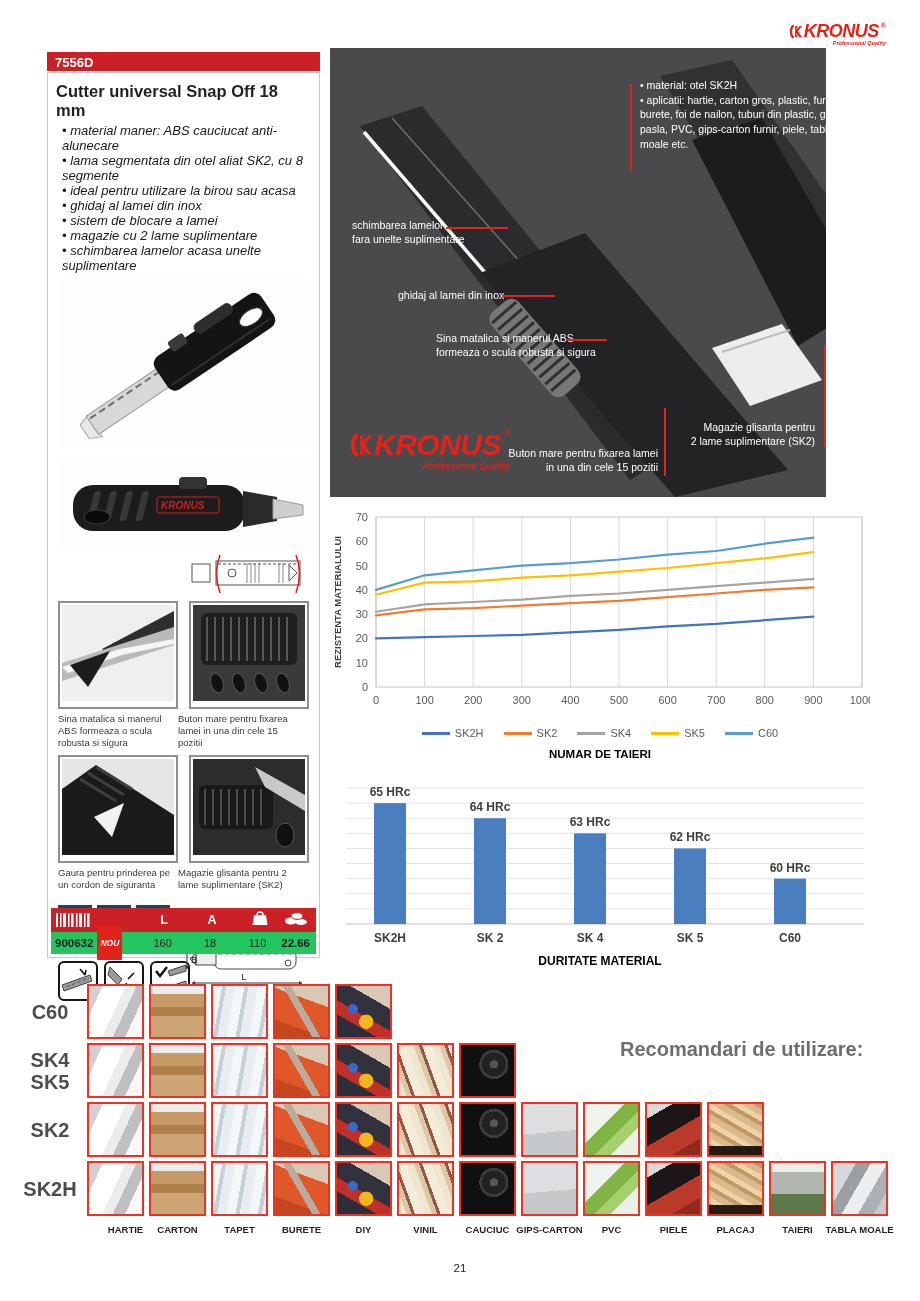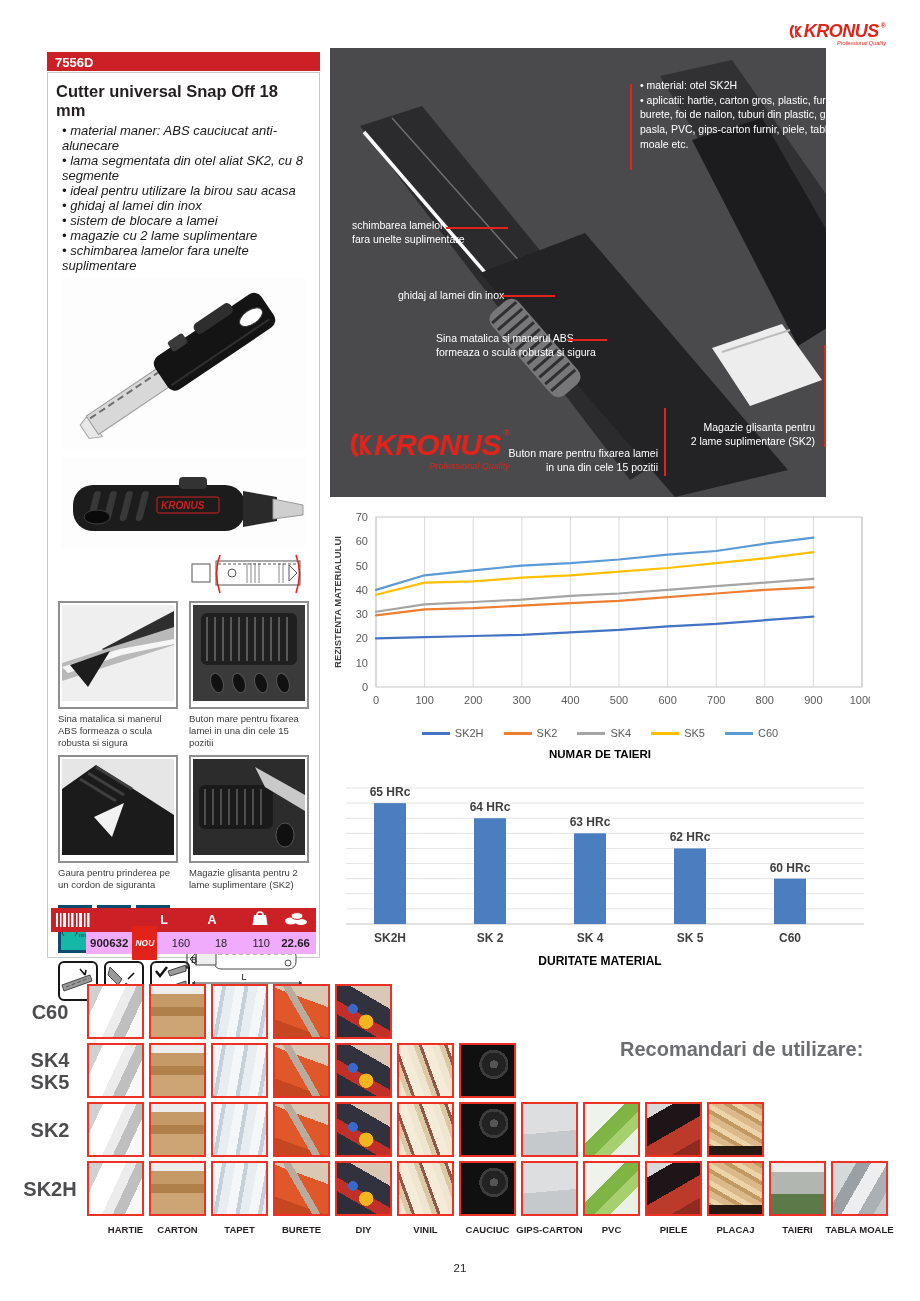--- a/index.html
+++ b/index.html
@@ -4,21 +4,21 @@
 <style>
   html,body{margin:0;padding:0;background:#fff;}
   .page{position:relative;width:920px;height:1301px;background:#fff;overflow:hidden;
         font-family:"Liberation Sans",sans-serif;color:#231f20;}
 
   
   .brand{display:flex;flex-direction:column;align-items:flex-end;line-height:1;}
   .brand-top{display:flex;align-items:center;gap:2px;}
   .brand-name{font-style:italic;font-weight:bold;color:#e2231a;letter-spacing:-.5px;}
   .brand-reg{color:#e2231a;font-weight:bold;}
-  .brand-tag{color:#e2231a;font-weight:normal;font-style:italic;}
+  .brand-tag{color:#e2231a;font-weight:bold;font-style:italic;}
   .logo-page{position:absolute;top:22px;right:34px;}
   .logo-page .brand-name{font-size:18px;}
   .logo-page .brand-reg{font-size:7px;transform:translateY(-6px);}
   .logo-page .brand-tag{font-size:5.5px;margin-top:1px;}
   .logo-photo{position:absolute;left:16px;top:382px;}
   .logo-photo .brand-name{font-size:30px;}
   .logo-photo .brand-reg{font-size:9px;transform:translateY(-12px);}
   .logo-photo .brand-tag{font-size:9px;margin-top:2px;opacity:.85;}
 
   
@@ -28,32 +28,32 @@
   .left-box{position:relative;border:1px solid #c9c9c9;background:#fff;height:884px;margin-top:1px;}
   .prod-title{font-size:16.5px;font-weight:bold;margin:9px 8px 3px;}
   .feat-list{margin:2px 6px 0 14px;padding:0;list-style:none;}
   .feat-list li{font-size:13px;font-style:italic;line-height:15px;color:#1a1a1a;}
   .feat-list li::before{content:"• ";}
   .photo-main{display:block;margin:4px auto 0;}
   .photo-sec{display:block;margin:8px auto 0;}
   .mini-diagram{display:block;margin:4px 12px 2px auto;}
   .thumb-row{display:flex;justify-content:space-between;margin:6px 10px 0;}
   .thumb{border:2px solid #8f8f8f;background:#fff;padding:2px;}
-  .cap-row{display:flex;justify-content:space-between;margin:4px 10px 0;}
+  .cap-row{display:flex;justify-content:flex-start;margin:4px 10px 0;}
   .cap{width:120px;font-size:9.5px;line-height:12px;color:#3a3a3a;}
   .icons-zone{position:relative;margin:14px 10px 0;height:96px;}
   .yrow{display:flex;gap:5px;}
   .yicon{width:34px;height:48px;background:#14b8a6;border:3px solid #0c4a6e;box-sizing:border-box;}
   .drow{display:flex;gap:6px;margin-top:8px;}
   .dicon{width:40px;height:40px;border:2px solid #161616;border-radius:6px;background:#fff;box-sizing:border-box;}
   .tech-draw{position:absolute;right:0;top:30px;}
   
   .spec-table{position:absolute;left:3px;right:3px;bottom:3px;}
   .spec-head{display:flex;background:#cc2027;color:#fff;align-items:center;height:24px;}
-  .spec-row{display:flex;align-items:center;height:22px;background:#f0abfc;font-size:11px;margin-left:35px;}
+  .spec-row{display:flex;align-items:center;height:22px;background:#22c55e;font-size:11px;}
   .sc1{width:96px;display:flex;align-items:center;gap:4px;padding-left:4px;box-sizing:border-box;}
   .sc2,.sc3,.sc4{width:52px;text-align:center;}
   .sc5{flex:1;text-align:right;padding-right:6px;}
   .spec-head .sc2,.spec-head .sc3{font-weight:bold;font-size:12.5px;}
   .code-txt{font-weight:bold;font-size:11.5px;}
   .nou{background:#e2231a;color:#fff;font-style:italic;font-weight:bold;font-size:8.5px;
        padding:12px 3px;border-radius:1px;}
   .price-txt{font-weight:bold;font-size:11.5px;}
 
   
@@ -126,21 +126,21 @@
     <div class="code-bar">7556D</div>
     <div class="left-box">
       <div class="prod-title">Cutter universal Snap Off 18 mm</div>
       <ul class="feat-list">
           <li>material maner: ABS cauciucat anti-alunecare</li>
           <li>lama segmentata din otel aliat SK2, cu 8 segmente</li>
           <li>ideal pentru utilizare la birou sau acasa</li>
           <li>ghidaj al lamei din inox</li>
           <li>sistem de blocare a lamei</li>
           <li>magazie cu 2 lame suplimentare</li>
-          <li>schimbarea lamelor fara unelte suplimentare</li>
+          <li>schimbarea lamelor acasa unelte suplimentare</li>
         </ul>
 
       <svg class="photo-main" width="245" height="172" viewBox="0 0 245 172">
         <rect width="245" height="172" fill="#fdfdfd"></rect>
         <g transform="rotate(-34 122 86)">
           <polygon points="2,80 14,76 14,102 2,96" fill="#e8e8e8" stroke="#a8a8a8" stroke-width="1"></polygon>
           <rect x="12" y="76" width="92" height="22" fill="#d8d8d8" stroke="#9a9a9a"></rect>
           <line x1="14" y1="80" x2="102" y2="80" stroke="#6f6f6f" stroke-width="2" stroke-dasharray="7 4"></line>
           <rect x="96" y="66" width="128" height="40" rx="9" fill="#141414"></rect>
           <rect x="150" y="60" width="44" height="12" rx="5" fill="#2e2e2e"></rect>

